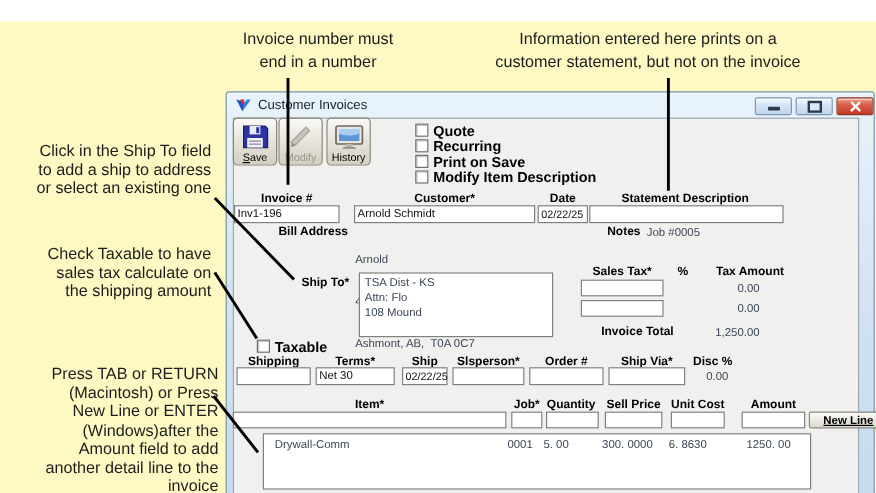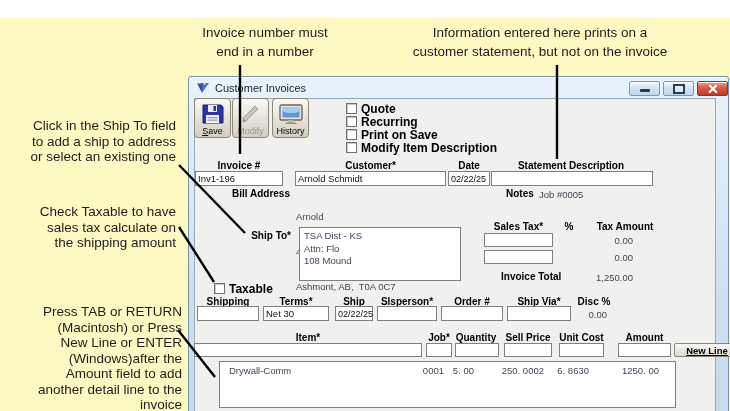--- a/index.html
+++ b/index.html
@@ -251,21 +251,21 @@
     <div class="tfield" style="left:315px; top:266px; width:48px; height:14px;"></div>
     <div class="tfield" style="left:370px; top:266px; width:45px; height:14px;"></div>
     <div class="tfield" style="left:429px; top:266px; width:53px; height:14px;"></div>
     <div class="newline-btn">New Line</div>
 
     <div class="detail-list"></div>
     <div>
       <div class="dval" style="left:40px; top:288px;">Drywall-Comm</div>
       <div class="dval r" style="left:200px; top:288px; width:55px;">0001</div>
       <div class="dval r" style="left:235px; top:288px; width:50px;">5. 00</div>
-      <div class="dval r" style="left:295px; top:288px; width:60px;">250. 0002</div>
+      <div class="dval r" style="left:295px; top:288px; width:60px;">300. 0000</div>
       <div class="dval r" style="left:350px; top:288px; width:50px;">6. 8630</div>
       <div class="dval r" style="left:410px; top:288px; width:60px;">1250. 00</div>
     </div>
   </div>
 
   <svg class="lines-overlay" viewBox="0 0 730 411">
     <line x1="240" y1="47" x2="240" y2="136" stroke="#000" stroke-width="2.4"></line>
     <line x1="557" y1="47" x2="557" y2="141" stroke="#000" stroke-width="2.4"></line>
     <line x1="179" y1="147" x2="245" y2="215" stroke="#000" stroke-width="2.4"></line>
     <line x1="179" y1="209" x2="214" y2="264" stroke="#000" stroke-width="2.4"></line>

